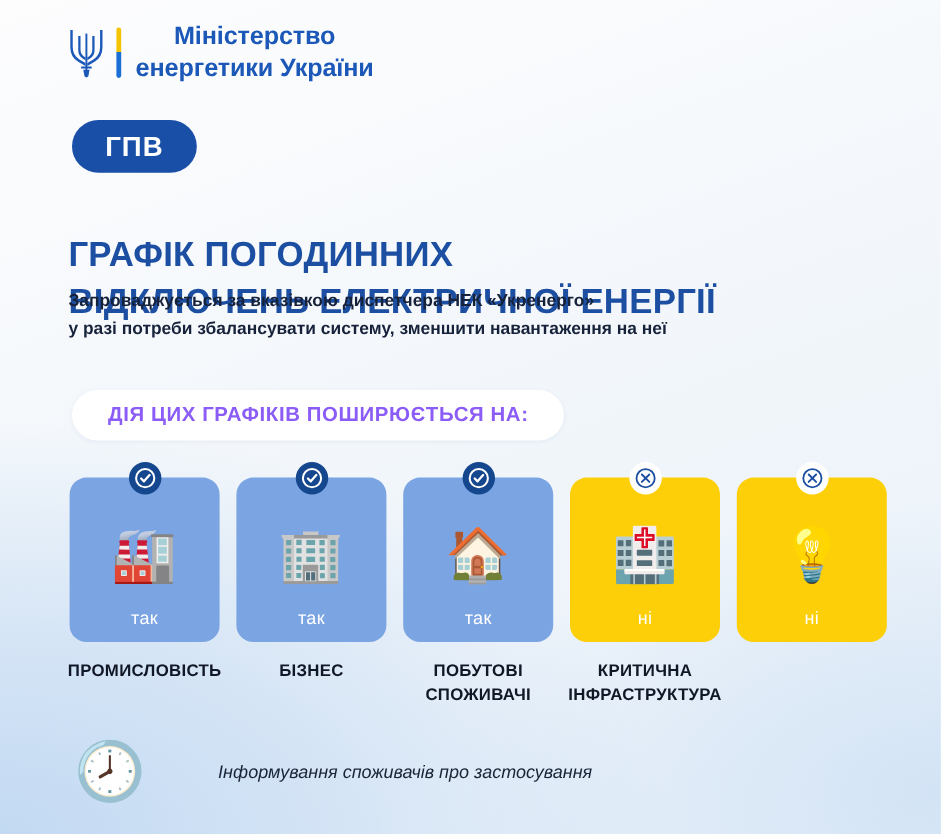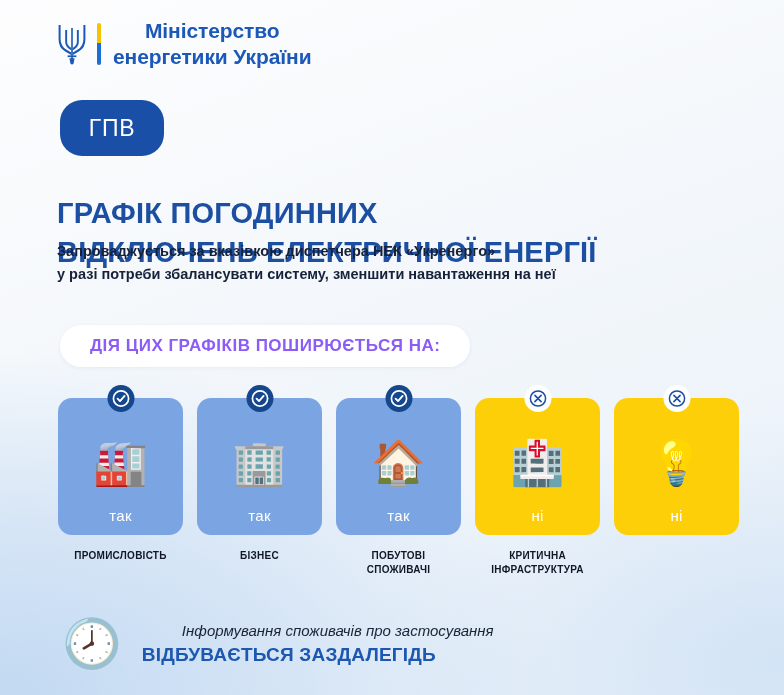--- a/index.html
+++ b/index.html
@@ -57,26 +57,26 @@
     letter-spacing: -0.1px;
     white-space: pre-line;
   }
 
   
   .gpv-pill {
     position: absolute;
     left: 60px;
     top: 100px;
     width: 104px;
-    height: 56px;
+    height: 44px;
     border-radius: 22px;
     background: #1a4fa8;
     color: #ffffff;
     font-size: 23px;
-    font-weight: 400;
+    font-weight: 700;
     letter-spacing: 0.8px;
     display: flex;
     align-items: center;
     justify-content: center;
   }
 
   
   .title {
     position: absolute;
     left: 57px;
@@ -188,21 +188,21 @@
     background: #15478f;
   }
   .card-badge.no {
     background: #ffffff;
   }
   .badge-svg { display: block; }
 
   .card-caption {
     margin-top: 14px;
     color: #101726;
-    font-size: 10px;
+    font-size: 14px;
     font-weight: 700;
     line-height: 1.42;
     letter-spacing: 0.25px;
     text-align: center;
     white-space: pre-line;
   }
 
   
   .footer {
     position: absolute;
@@ -340,17 +340,16 @@
         <div class="card-answer">ні</div>
       </div>
     </div>
 
   </div>
 
   <div class="footer">
     <div class="clock-emoji">🕗</div>
     <div class="footer-text">
       <div class="footer-line1">Інформування споживачів про застосування</div>
-      <div class="footer-line2">ВІДБУВАЄТЬСЯ ЗАЗДАЛЕГІДЬ</div>
     </div>
   </div>
 
 </div>
 
 </body></html>

